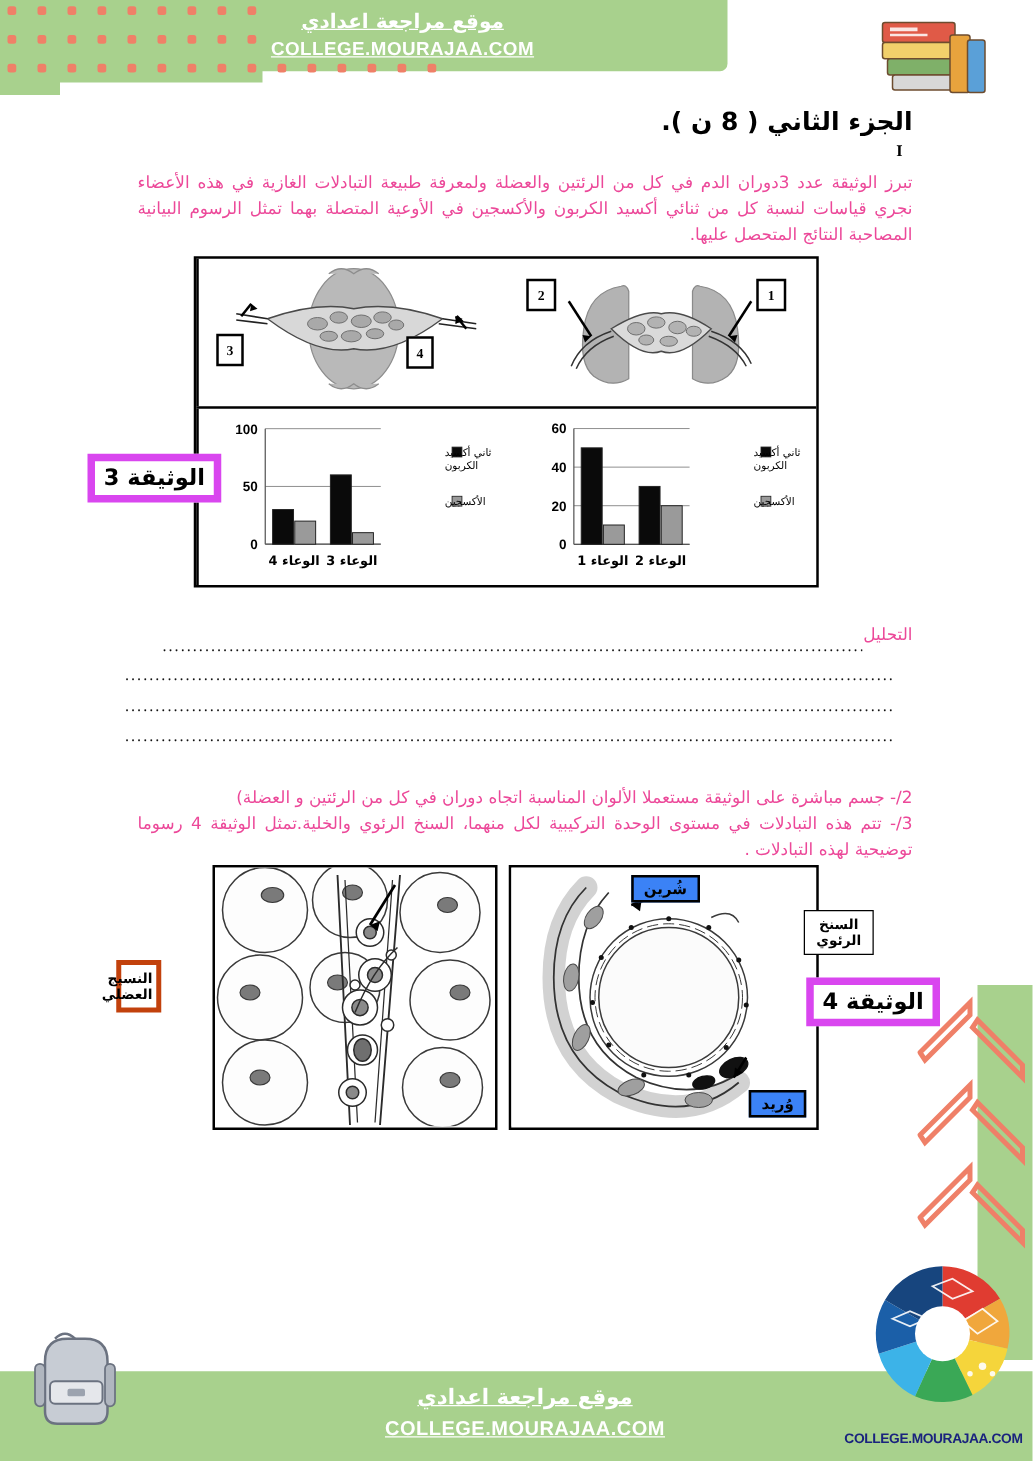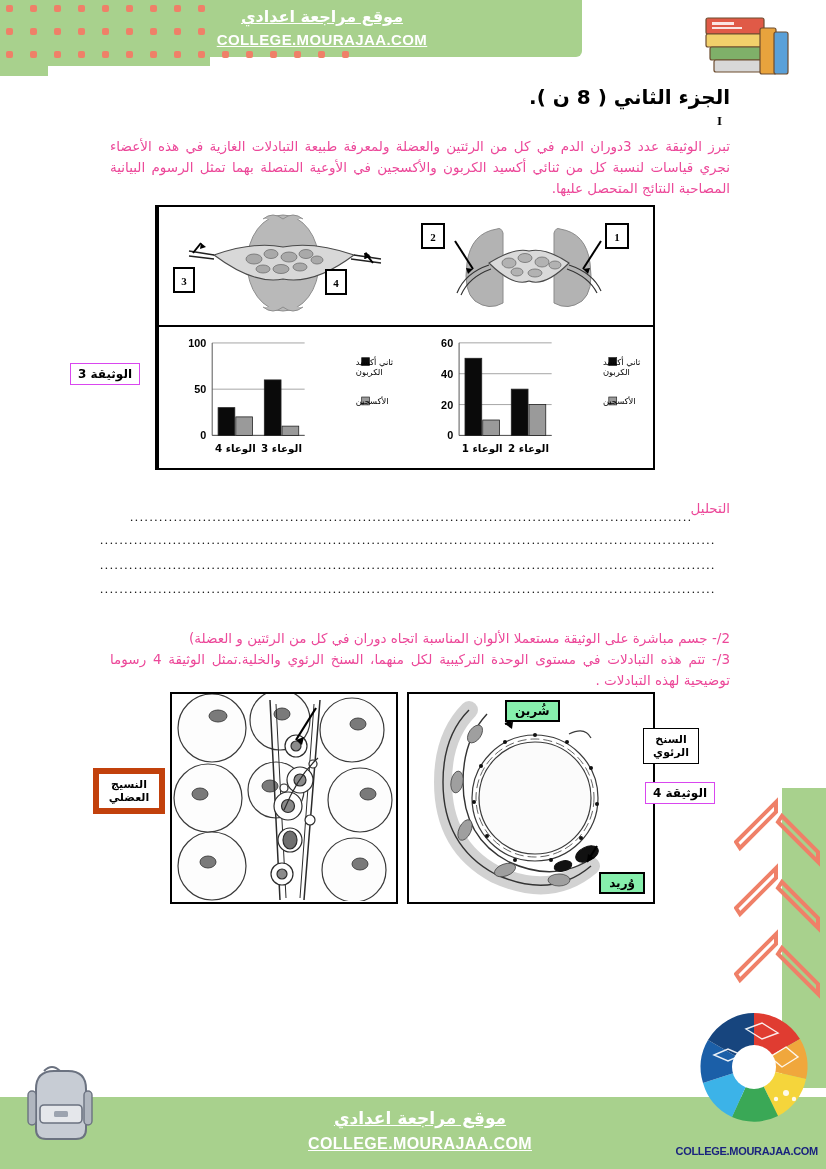--- a/index.html
+++ b/index.html
@@ -125,45 +125,45 @@
   .doc3 .cellL{ width:249px; border-left:2px solid #000; position:relative; overflow:hidden;}
   .doc3 .cellR{ width:249px; position:relative; overflow:hidden;}
 
   .lblbox{
     position:absolute; border:2px solid #000; background:#fff;
     font-size:11px; font-weight:bold; text-align:center;
     font-family:"Liberation Serif", serif; z-index:5;
     padding:1px 2px;
   }
   .doclabel{
-    position:absolute; border:1px solid #d946ef; background:#fff;
-    font-size:12px; font-weight:bold; direction:rtl; text-align:center;
+    position:absolute; border:6px solid #d946ef; background:#fff;
+    font-size:18px; font-weight:bold; direction:rtl; text-align:center;
     font-family:"DejaVu Sans", sans-serif; padding:3px 7px; z-index:7;
   }
   #doc3label{ left:70px; top:363px; }
   #doc4label{ left:645px; top:782px; }
-  #muscleTissueLabel{ left:93px; top:768px; width:72px; line-height:13px;
-    font-size:11px; border:6px solid #c2410c; padding:4px 3px;}
+  #muscleTissueLabel{ left:93px; top:768px; width:36px; line-height:13px;
+    font-size:11px; border:4px solid #c2410c; padding:4px 3px;}
   #alveolusLabel{ left:643px; top:728px; width:56px; line-height:13px;
     font-size:11px; border:1.5px solid #000; padding:4px 3px;}
 
   
   .chartbox{ position:absolute; inset:6px 4px 4px 6px; }
   .chart{ position:absolute; left:0; top:0; width:100%; height:100%; }
 
   
   .doc4{
     position:absolute; left:170px; top:692px; width:485px; height:212px;
     display:flex; gap:0;
   }
   .doc4 .p1{ width:228px; height:212px; border:2.5px solid #000; background:#fff; position:relative; overflow:hidden;}
   .doc4 .p2{ width:248px; height:212px; border:2.5px solid #000; background:#fff; position:relative; margin-left:9px; overflow:hidden;}
 
   .arabicBox{
-    position:absolute; border:2px solid #000; background:#86efac;
+    position:absolute; border:2px solid #000; background:#3b82f6;
     font-size:12px; direction:rtl; text-align:center; font-weight:bold;
     font-family:"DejaVu Sans", sans-serif; padding:2px 8px; z-index:6;
   }
 </style>
 </head>
 <body>
 
 <div class="dotband"></div>
 <div class="dotnotch"></div>
 <div class="dotrow" id="dotrow">

